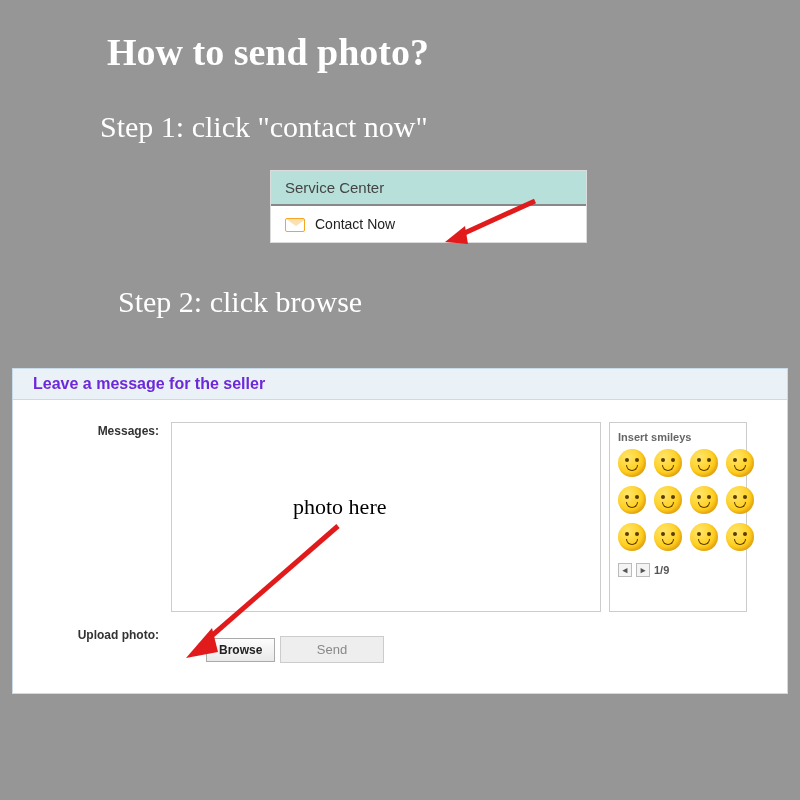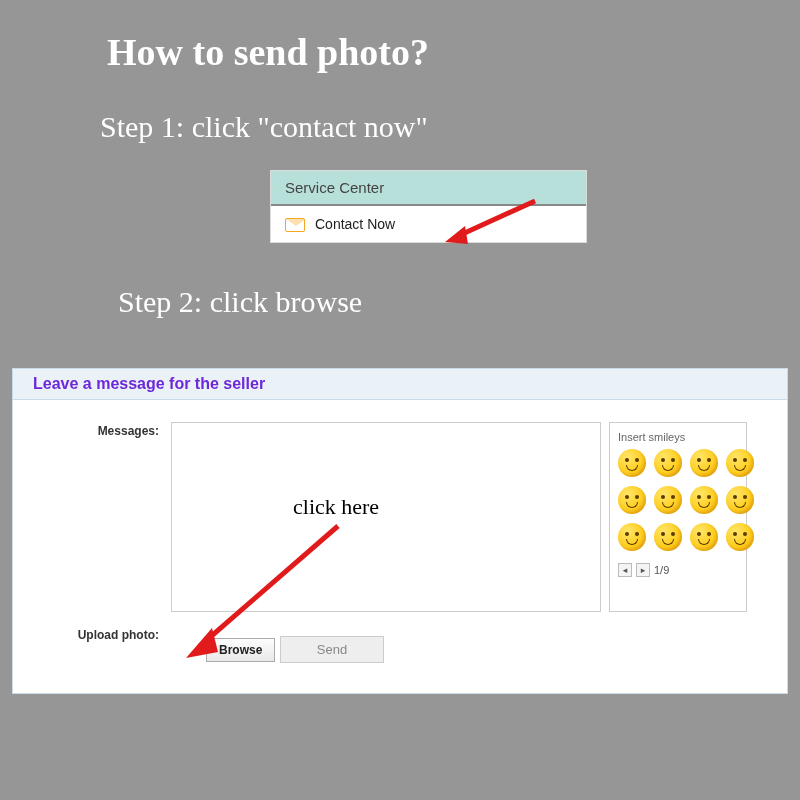--- a/index.html
+++ b/index.html
@@ -116,20 +116,21 @@
     font-size: 12px;
     padding: 4px;
   }
   .smileys-panel {
     width: 138px;
     border: 1px solid #ccc;
     padding: 8px 8px 6px 8px;
     font-size: 11px;
     color: #666;
     position: relative;
+    font-weight: bold;
   }
   .smileys-title { margin-bottom: 6px; }
   .smileys-grid {
     display: grid;
     grid-template-columns: repeat(4, 30px);
     grid-auto-rows: 30px;
     gap: 7px 6px;
     justify-content: start;
   }
   .smiley {
@@ -297,20 +298,20 @@
     </div>
 
     <div class="row upload-row">
       <div class="row-label">Upload photo:</div>
       <div class="row-content">
         <span class="browse-btn">Browse</span>
         <span class="send-btn">Send</span>
       </div>
     </div>
 
-    <div class="click-here-label">click here</div>
+    <div class="click-here-label">photo here</div>
     <svg class="red-arrow2" viewBox="0 0 180 150">
       <line x1="170" y1="8" x2="32" y2="128" stroke="#e11b1b" stroke-width="5"></line>
       <polygon points="18,140 44,110 50,134" fill="#e11b1b"></polygon>
     </svg>
 
   </div>
 </div>
 
 </body></html>

